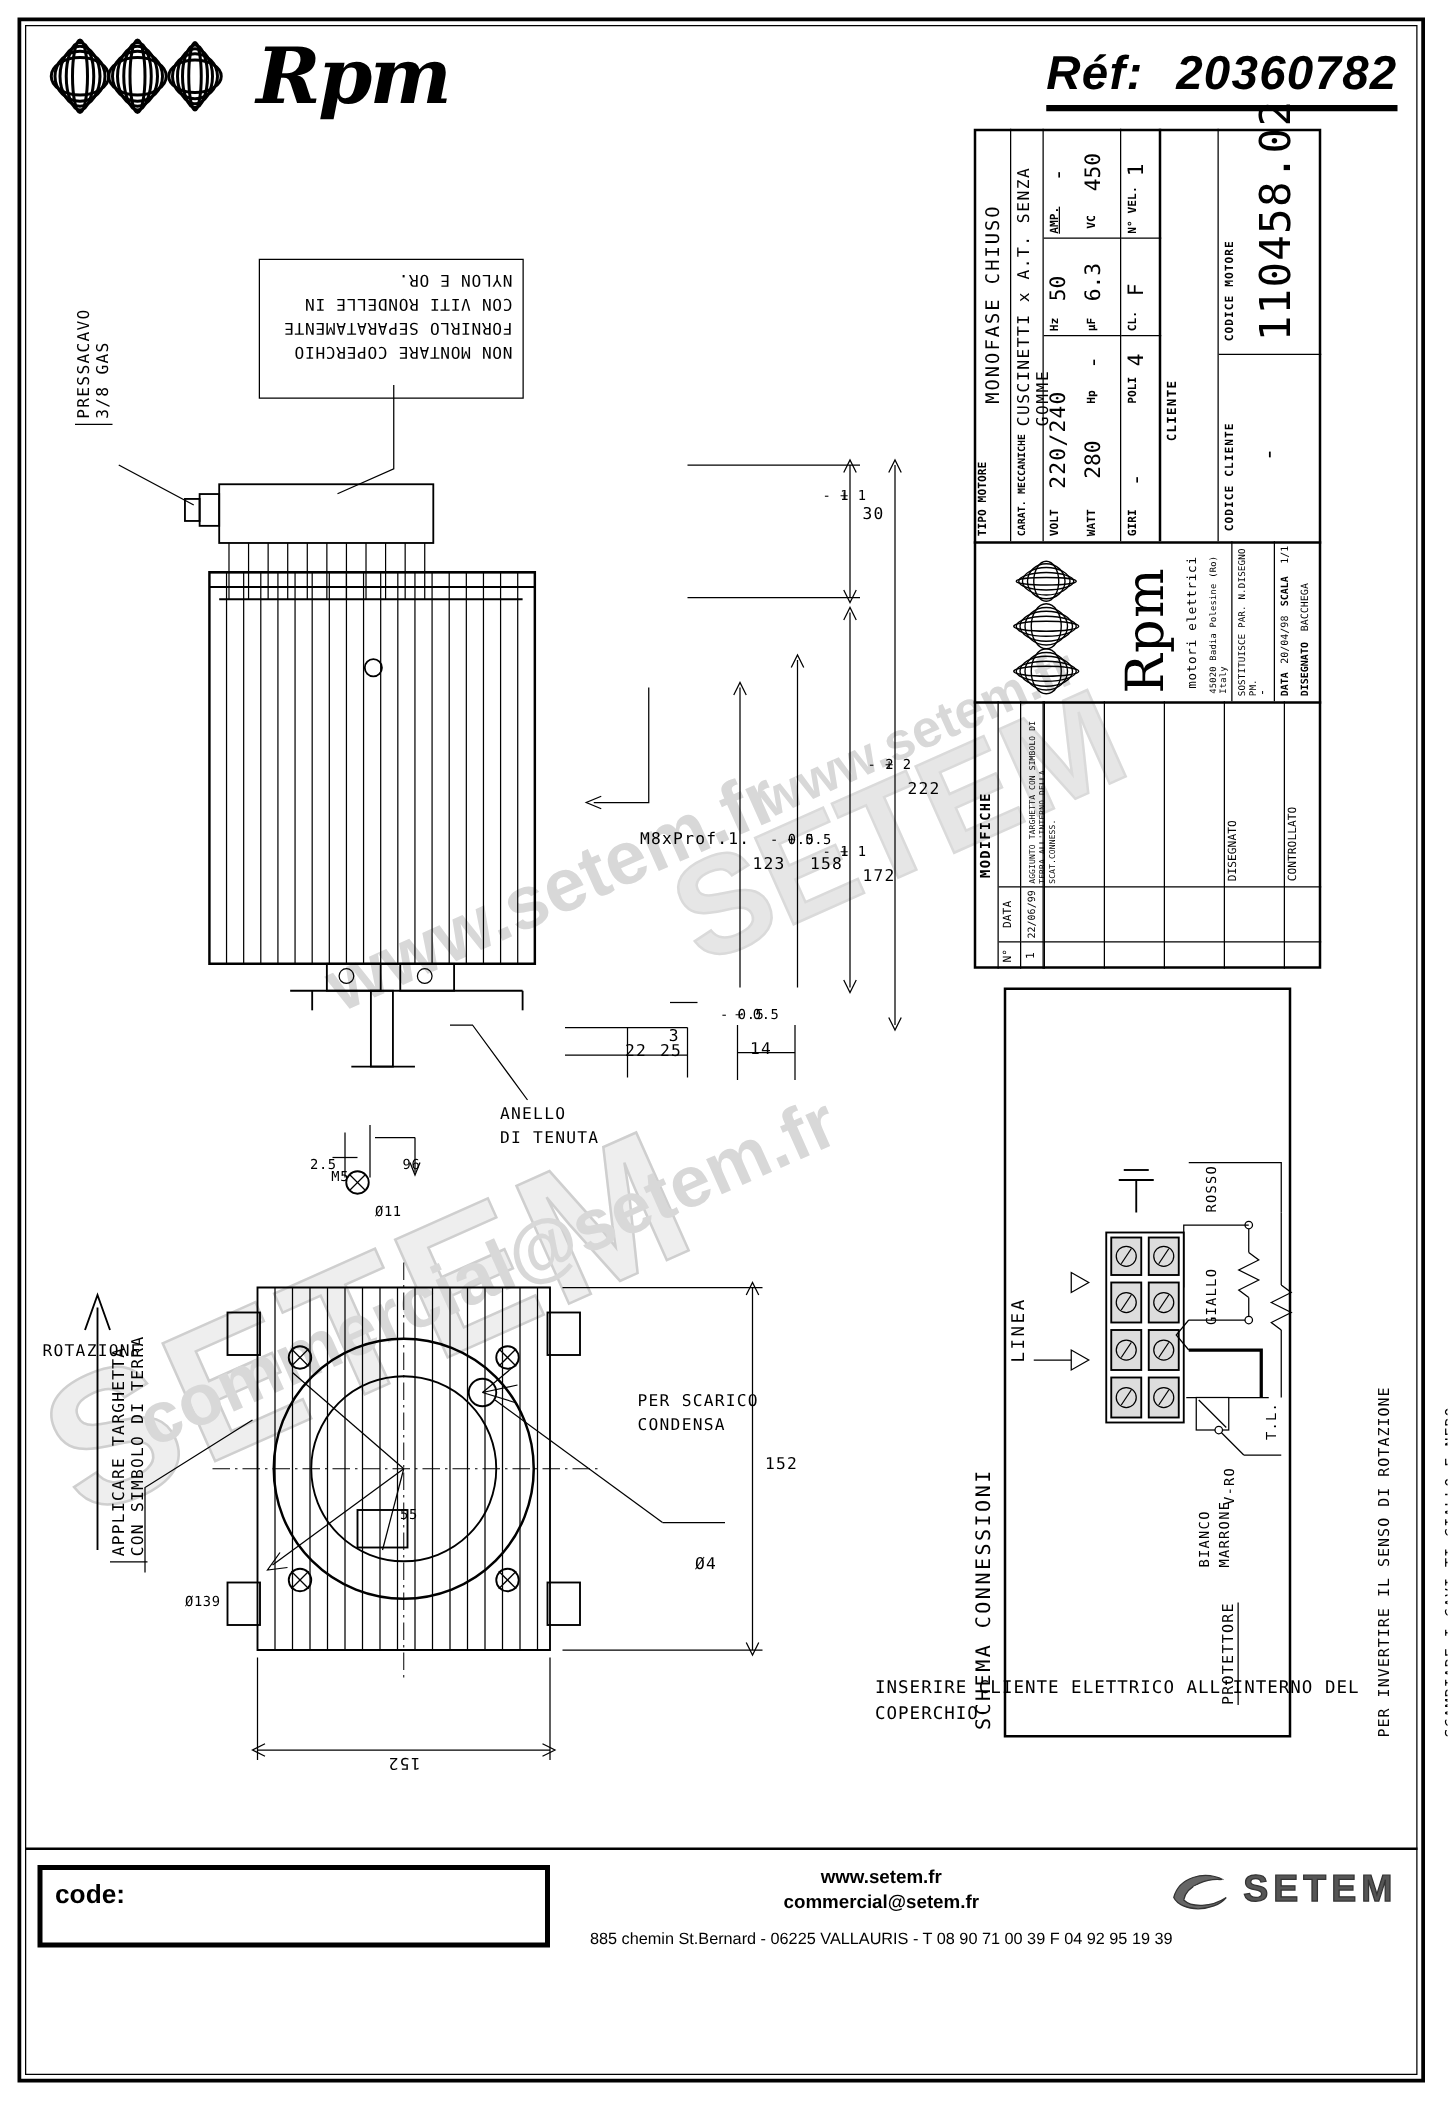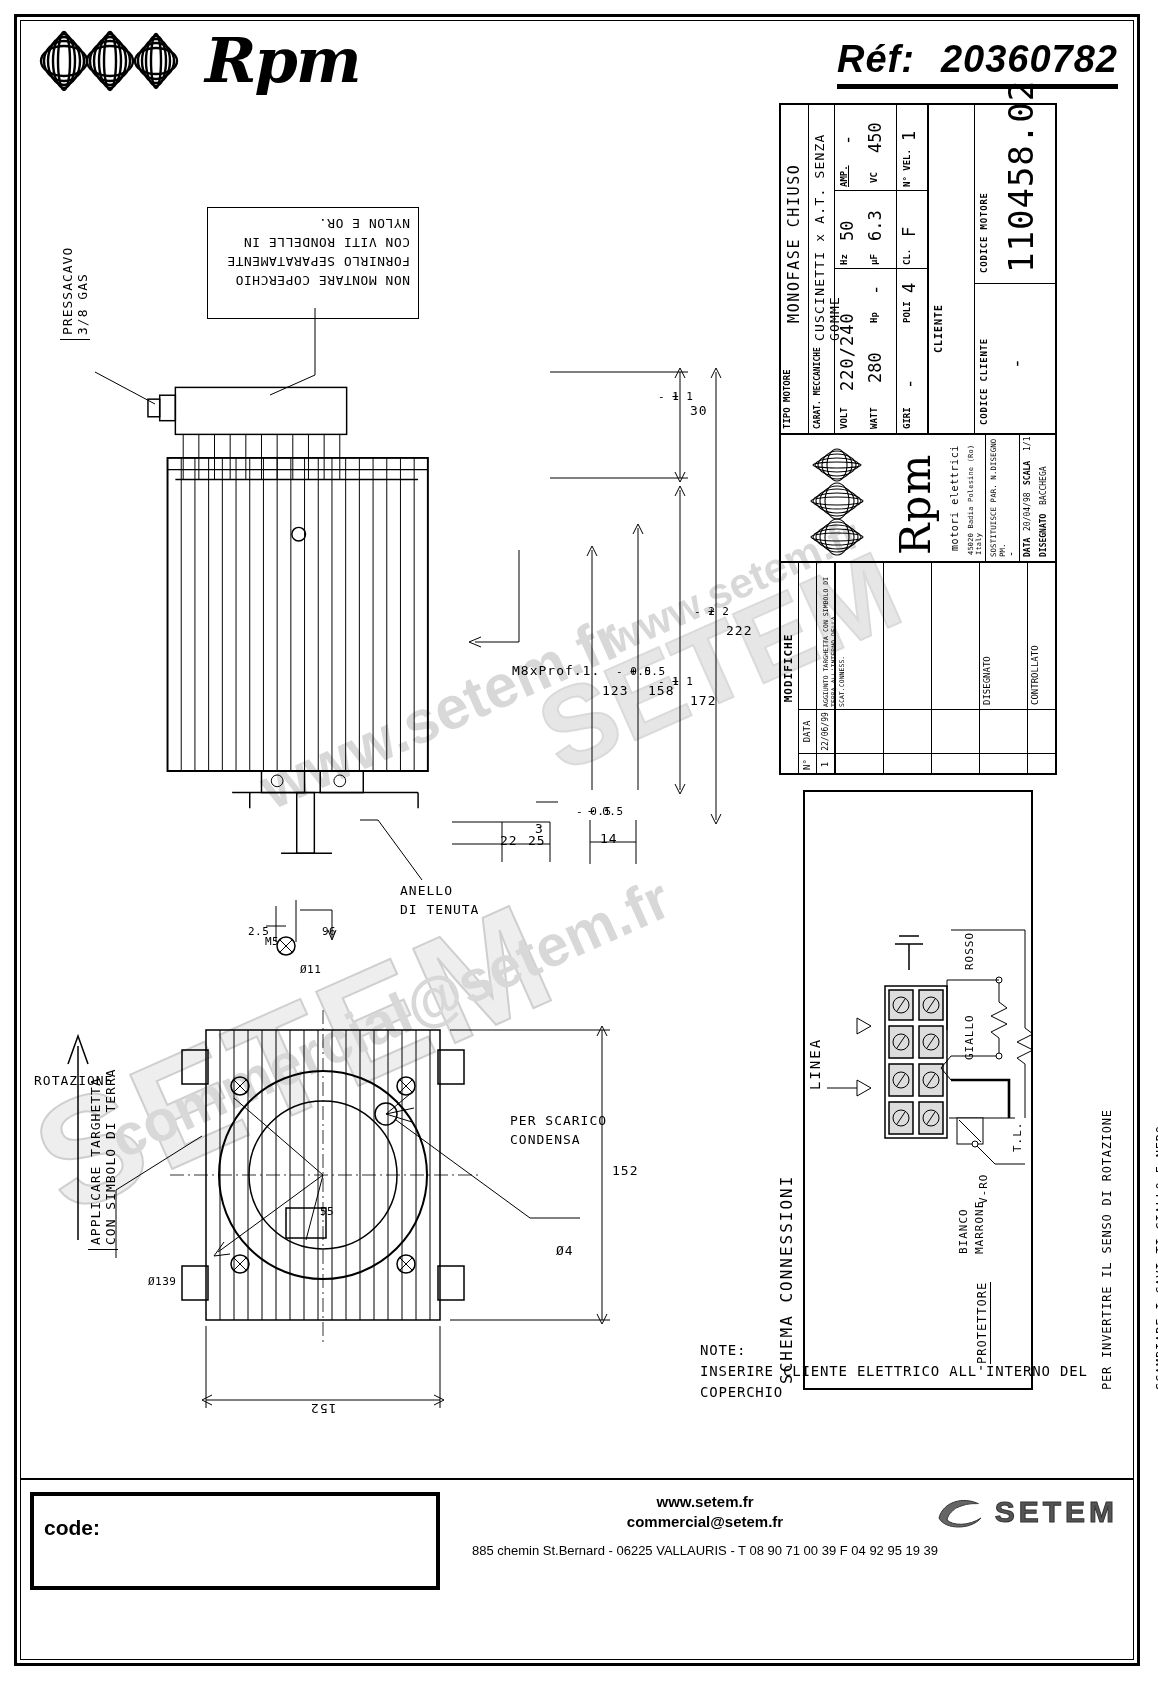--- a/index.html
+++ b/index.html
@@ -69,22 +69,22 @@
 
   
   #notes-block{left:700px;top:1340px;}
   .note-line{font-size:14px;letter-spacing:.8px;line-height:1.5;}
 
   
   #rotazione{left:34px;top:1070px;}
 
   
   #footer-sep{left:20px;top:1478px;width:1114px;height:2px;background:#000;}
-  #code-box{left:30px;top:1492px;width:410px;height:98px;border:4px solid #000;box-sizing:border-box;
-            background:#fff;padding:20px 10px;}
+  #code-box{left:30px;top:1492px;width:410px;height:66px;border:4px solid #000;box-sizing:border-box;
+            background:#fff;padding:8px 10px;}
   #code-label{font-family:"Liberation Sans","DejaVu Sans",sans-serif;font-weight:700;font-size:21px;}
   #code-value{font-family:"Liberation Sans","DejaVu Sans",sans-serif;font-weight:700;font-size:42px;
               line-height:1;margin-top:-2px;}
   #footer-center{left:455px;top:1492px;width:500px;text-align:center;
                  font-family:"Liberation Sans","DejaVu Sans",sans-serif;}
   #footer-center .url{font-size:15px;font-weight:700;line-height:1.35;}
   #footer-center .addr{font-size:13px;margin-top:10px;}
   #setem-logo{right:40px;top:1492px;display:flex;align-items:center;gap:6px;}
   #setem-word{font-family:"Liberation Sans","DejaVu Sans",sans-serif;font-weight:700;
               font-size:30px;letter-spacing:4px;color:#555;-webkit-text-stroke:1px #333;}
@@ -502,21 +502,20 @@
   <span class="rot90 tk">ROTAZIONE</span>
 </div>
 <svg class="abs" style="left:62px;top:1020px;" width="34" height="230">
   <g class="ln ln15">
     <path d="M 16 220 L 16 26"></path>
     <path d="M 6 44 L 16 16 L 26 44"></path>
   </g>
 </svg>
 
 <div class="abs" id="notes-block">
-  <div class="note-line">NOTE:</div>
   <div class="note-line">INSERIRE CLIENTE ELETTRICO ALL'INTERNO DEL COPERCHIO</div>
 </div>
 
 <div class="abs" id="title-block">
   <div id="tb-rot">
 
     <div class="abs" style="left:0;top:0;width:672px;height:278px;border:2px solid #000;box-sizing:border-box;"></div>
 
     <div class="abs" style="left:0;top:0;width:214px;height:278px;border-right:2px solid #000;box-sizing:border-box;">
       <div class="abs" style="left:0;top:0;width:214px;height:20px;border-bottom:1px solid #000;

